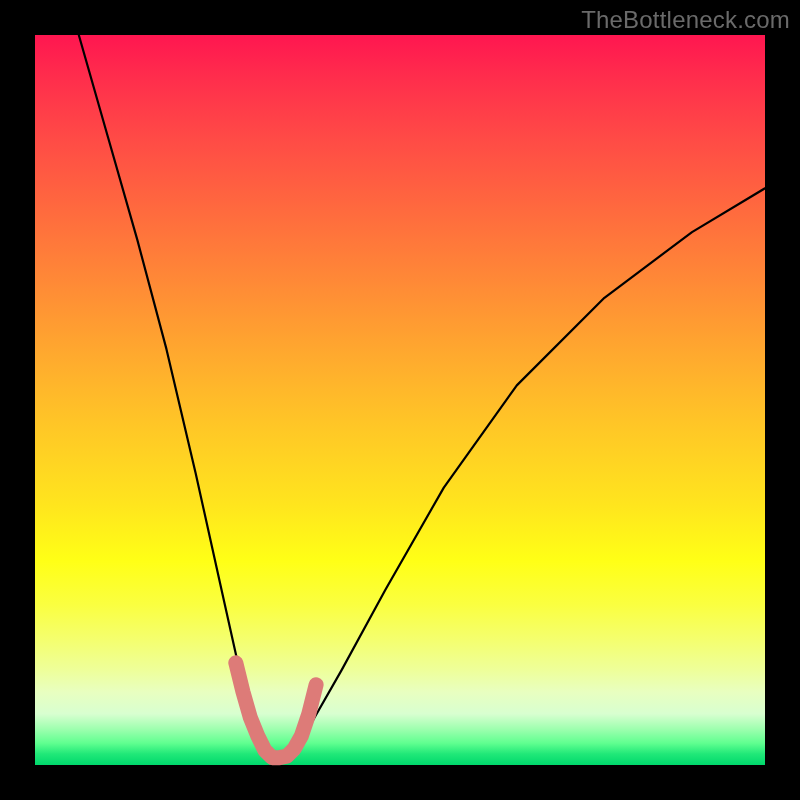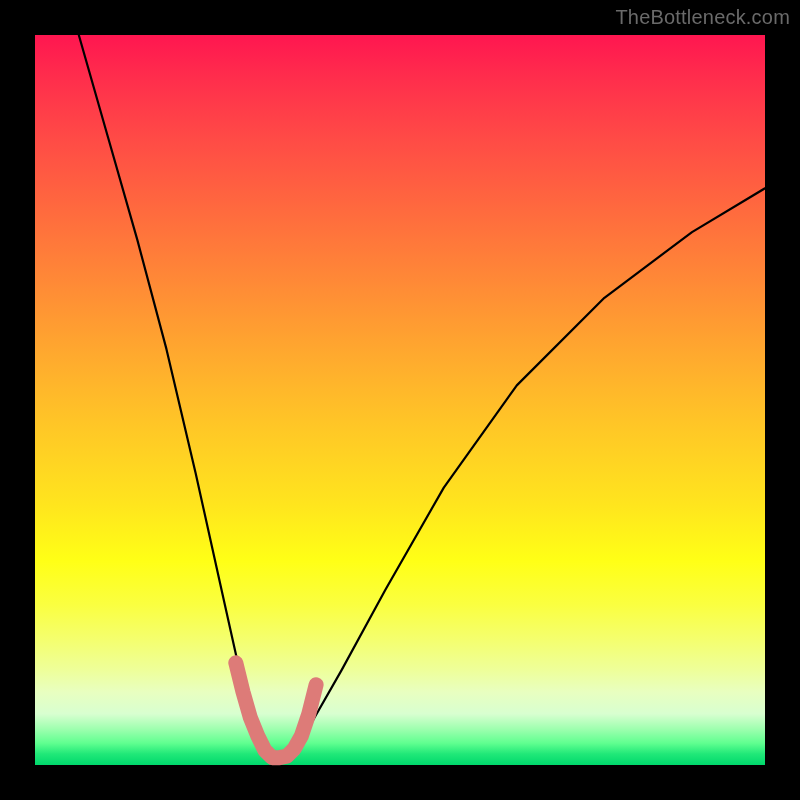--- a/index.html
+++ b/index.html
@@ -43,21 +43,21 @@
       #60ff90 97%,
       #20e878 98.5%,
       #00d86c 100%
     );
   }
   .watermark {
     position: absolute;
     top: 6px;
     right: 10px;
     color: #6a6a6a;
-    font-size: 20px;
+    font-size: 24px;
     font-weight: 500;
     letter-spacing: 0.2px;
     user-select: none;
   }
   svg.curves {
     position: absolute;
     left: 35px;
     top: 35px;
     width: 730px;
     height: 730px;

